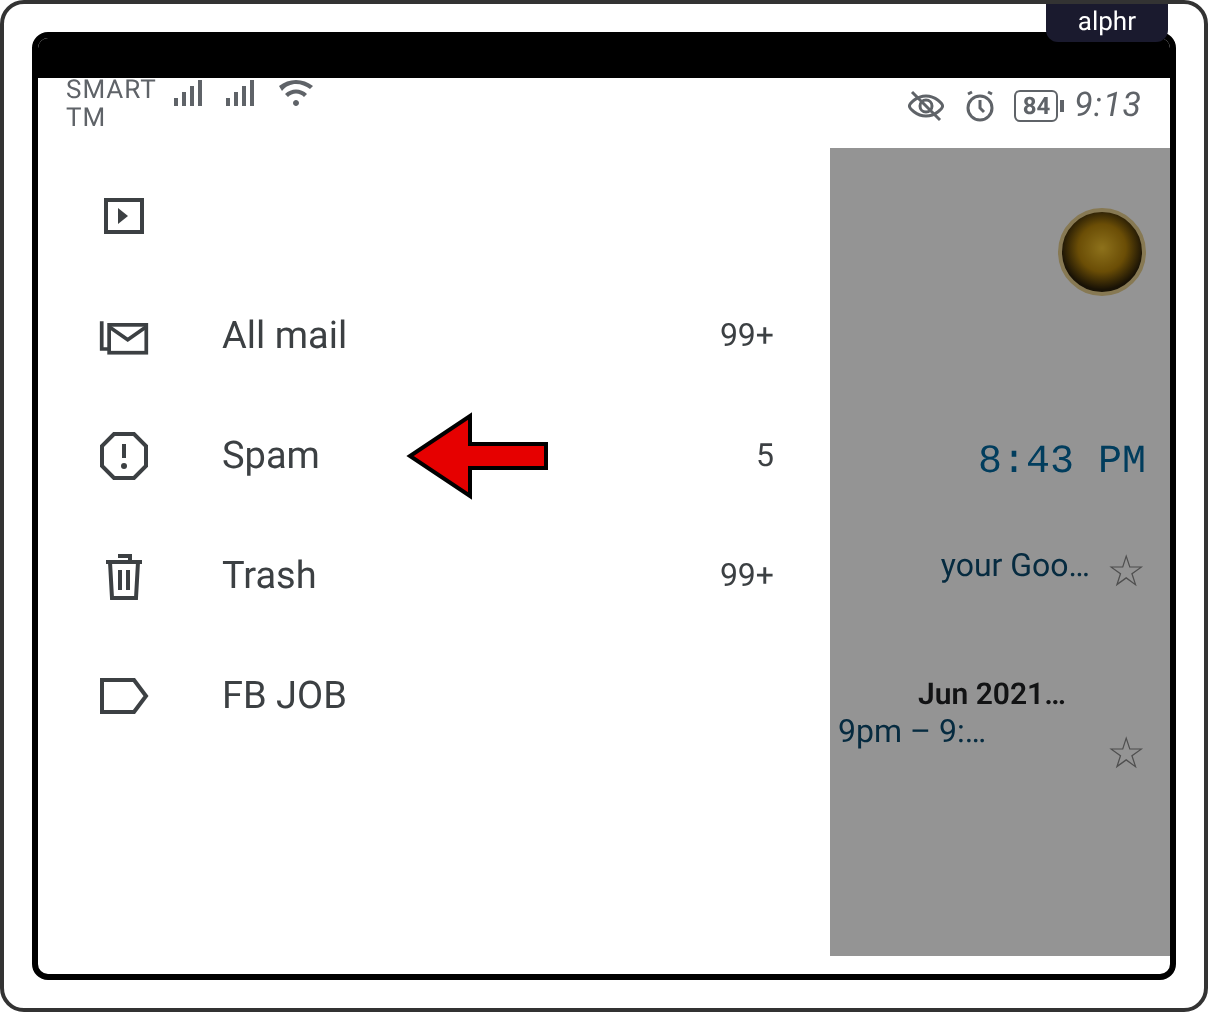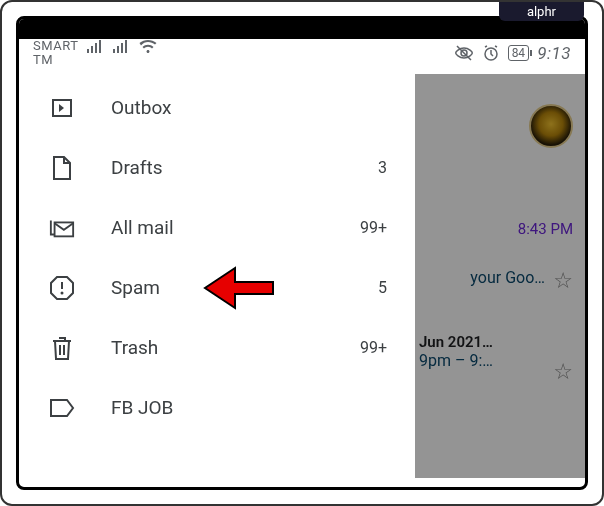--- a/index.html
+++ b/index.html
@@ -1,34 +1,34 @@
 <!DOCTYPE html>
 <html><head>
 <meta charset="utf-8">
 <style>
 * { margin: 0; padding: 0; box-sizing: border-box; font-family: Roboto, Arial, sans-serif; }
 body { background: #fff; display: flex; justify-content: center; align-items: center; min-height: 100vh; }
 .outer-frame { width: 604px; height: 506px; border: 2px solid #333; border-radius: 12px; position: relative; background: #fff; overflow: hidden; }
-.brand-tag { position: absolute; top: 0; right: 18px; background: #1a1a2e; color: #fff; padding: 2px 28px; font-size: 13px; border-radius: 0 0 6px 6px; z-index: 100; }
+.brand-tag { position: absolute; top: 0; right: 18px; background: #1a1a2e; color: #fff; padding: 2px 16px; font-size: 13px; border-radius: 0 0 6px 6px; z-index: 100; }
 .inner-frame { position: absolute; top: 14px; left: 14px; right: 14px; bottom: 14px; border: 3px solid #000; border-radius: 8px; overflow: hidden; background: #fff; }
 .black-bar { height: 20px; background: #000; }
 .status-bar { display: flex; justify-content: space-between; align-items: flex-start; padding: 0 14px 6px 14px; color: #5f6368; font-size: 14px; }
 .status-left { display: flex; align-items: flex-start; gap: 8px; }
 .carrier { font-size: 13px; line-height: 1.1; letter-spacing: 0.5px; }
 .sig-icon svg, .status-right svg { display: block; }
 .status-right { display: flex; align-items: center; gap: 8px; margin-top: 4px; }
-.battery-box { border: 1.5px solid #5f6368; border-radius: 3px; padding: 0 3px; font-size: 12px; font-weight: 400; position: relative; text-align: center; }
+.battery-box { border: 1.5px solid #5f6368; border-radius: 3px; padding: 0 3px; font-size: 12px; font-weight: 700; position: relative; text-align: center; }
 .battery-box::after { content:''; position:absolute; right:-4px; top:30%; width:2px; height:40%; background:#5f6368; }
 .clock { font-size: 17px; letter-spacing: 0.5px; font-style: italic; }
 .content-area { position: relative; height: calc(100% - 64px); }
 .dim-overlay { position: absolute; top: 0; right: 0; bottom: 0; width: 170px; background: rgba(0,0,0,0.42); z-index: 1; }
 .back-content { position: absolute; top: 0; right: 0; bottom: 0; width: 170px; padding: 8px 12px; color: #202124; font-size: 15px; z-index: 0; }
 .avatar { width: 44px; height: 44px; border-radius: 50%; background: radial-gradient(circle at 50% 45%, #f4c430 0%, #b8860b 40%, #2a1f0a 70%); margin: 22px 0 0 auto; border: 2px solid #e8d090; }
 .mail-item { margin-top: 72px; text-align: right; position: relative; }
-.mail-time { font-size: 15px; color: #6d28d9; margin-bottom: 30px; }
+.mail-time { font-size: 20px; color: #0369a1; margin-bottom: 30px; font-family: Liberation Mono, monospace; }
 .mail-snippet { font-size: 16px; color: #0c4a6e; margin-right: 28px; }
 .star { position: absolute; right: 0; font-size: 22px; color: #888; }
 .drawer { position: absolute; top: 0; left: 0; bottom: 0; right: 170px; background: #fff; z-index: 2; padding-top: 4px; }
 .drawer-item { display: flex; align-items: center; padding: 17px 28px 17px 30px; color: #3c4043; font-size: 19px; position: relative; }
 .drawer-item .icon { width: 26px; height: 26px; margin-right: 36px; flex-shrink: 0; display: flex; align-items: center; justify-content: center; }
 .drawer-item .label { flex: 1; }
 .drawer-item .count { font-size: 16px; color: #3c4043; }
 .arrow { position: absolute; left: 184px; width: 72px; height: 48px; z-index: 5; }
 </style>
 </head>
@@ -82,51 +82,40 @@
     <div class="content-area">
 
       <div class="back-content">
         <div class="avatar"></div>
         <div class="mail-item">
           <div class="mail-time">8:43 PM</div>
           <span class="mail-snippet">your Goo…</span>
           <span class="star">☆</span>
         </div>
         <div class="mail-item" style="margin-top:46px">
-          <div style="text-align:left; font-weight:600; margin-left:-8px">Jun 2021…</div>
+          <div style="text-align:center; font-weight:600; margin-left:-8px">Jun 2021…</div>
           <span class="mail-snippet" style="margin-left:-8px; float:left">9pm – 9:…</span>
           <span class="star" style="top:26px">☆</span>
         </div>
       </div>
 
       <div class="dim-overlay"></div>
 
       <div class="drawer">
 
         <div class="drawer-item">
           <span class="icon">
             <svg width="24" height="24" viewBox="0 0 24 24">
                 <rect x="3" y="4" width="18" height="16" fill="none" stroke="#3c4043" stroke-width="2"></rect>
                 <path d="M9 8l5 4-5 4z" fill="#3c4043"></path>
               </svg>
           </span>
-          <span class="label">Outbox</span>
           <span class="count"></span>
         </div>
 
-        <div class="drawer-item">
-          <span class="icon">
-            <svg width="22" height="26" viewBox="0 0 22 26">
-                <path d="M3 2h10l6 6v16H3z" fill="none" stroke="#3c4043" stroke-width="2"></path>
-                <path d="M13 2v6h6" fill="none" stroke="#3c4043" stroke-width="2"></path>
-              </svg>
-          </span>
-          <span class="label">Drafts</span>
-          <span class="count">3</span>
-        </div>
 
         <div class="drawer-item">
           <span class="icon">
             <svg width="28" height="22" viewBox="0 0 28 22">
                 <rect x="6" y="5" width="20" height="15" fill="none" stroke="#3c4043" stroke-width="2"></rect>
                 <path d="M6 6l10 7 10-7" fill="none" stroke="#3c4043" stroke-width="2"></path>
                 <path d="M2 3v15h4" fill="none" stroke="#3c4043" stroke-width="2"></path>
               </svg>
           </span>
           <span class="label">All mail</span>

